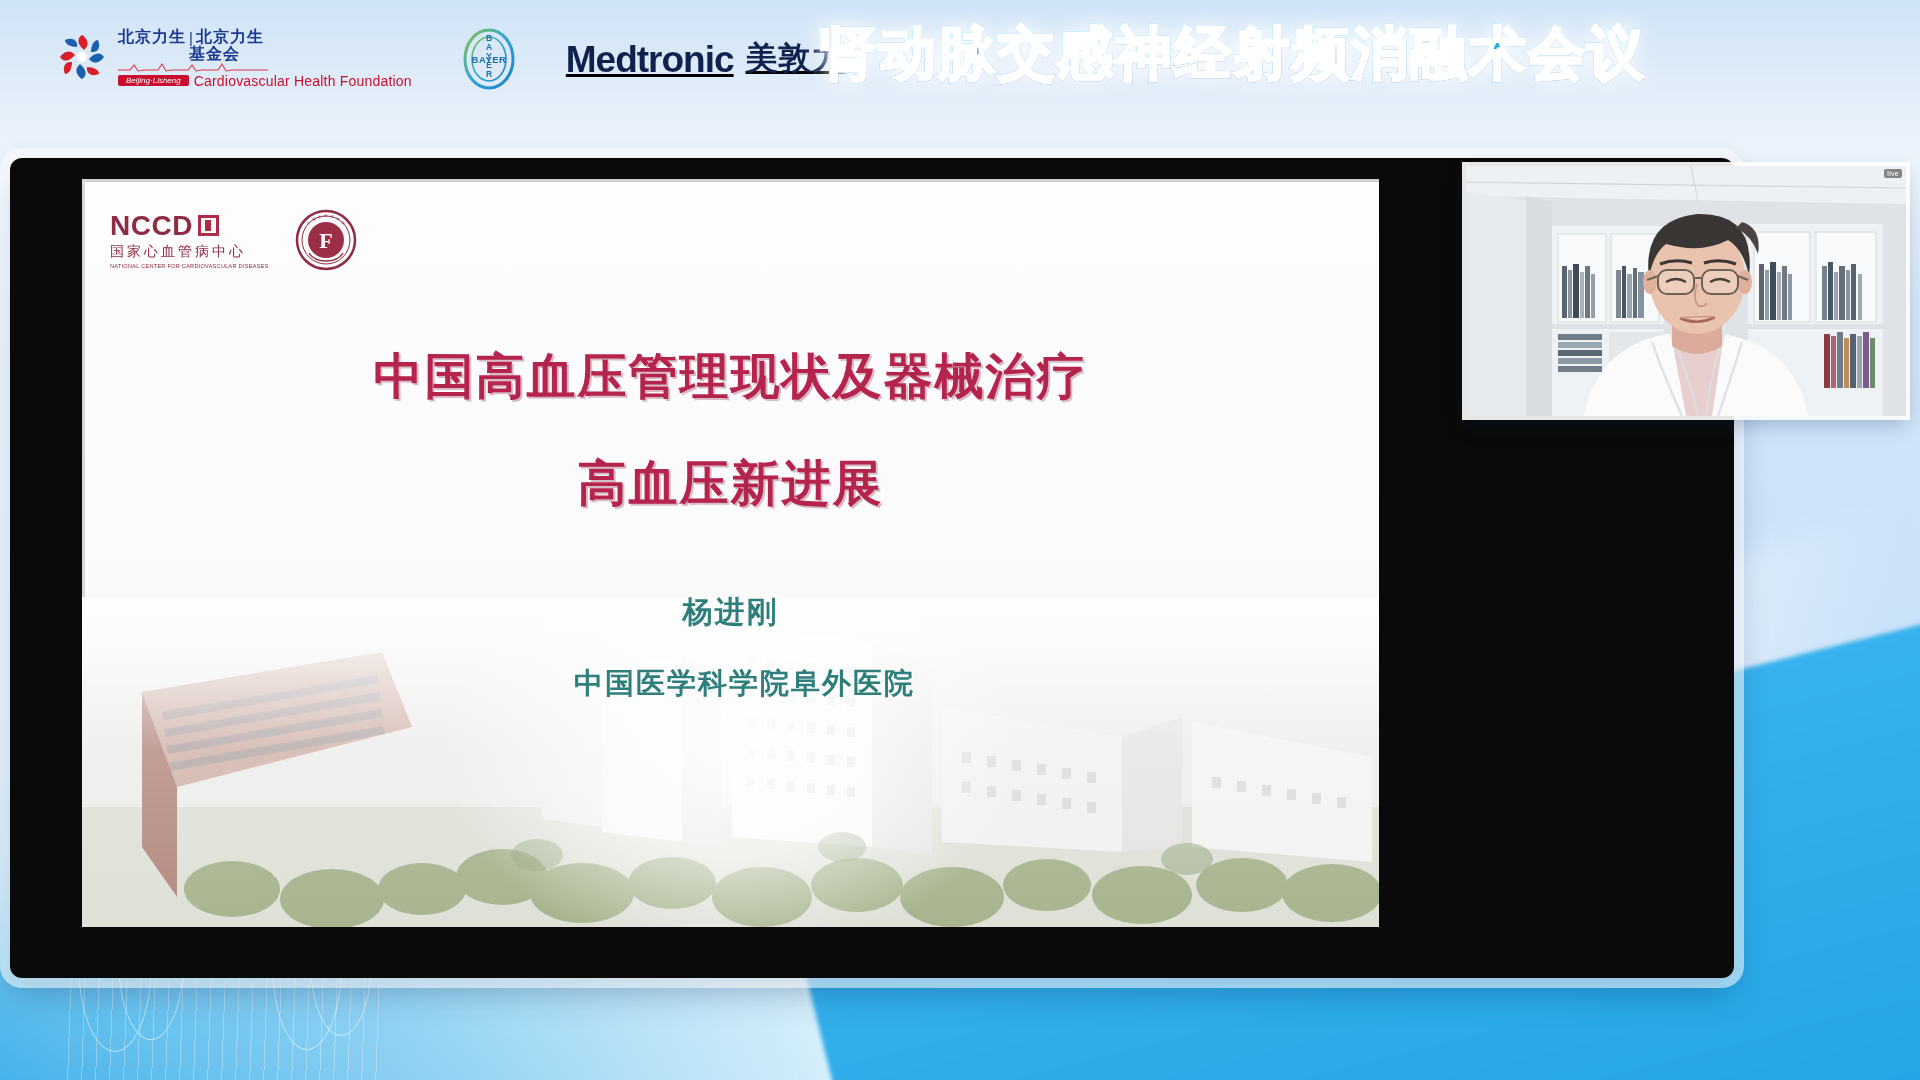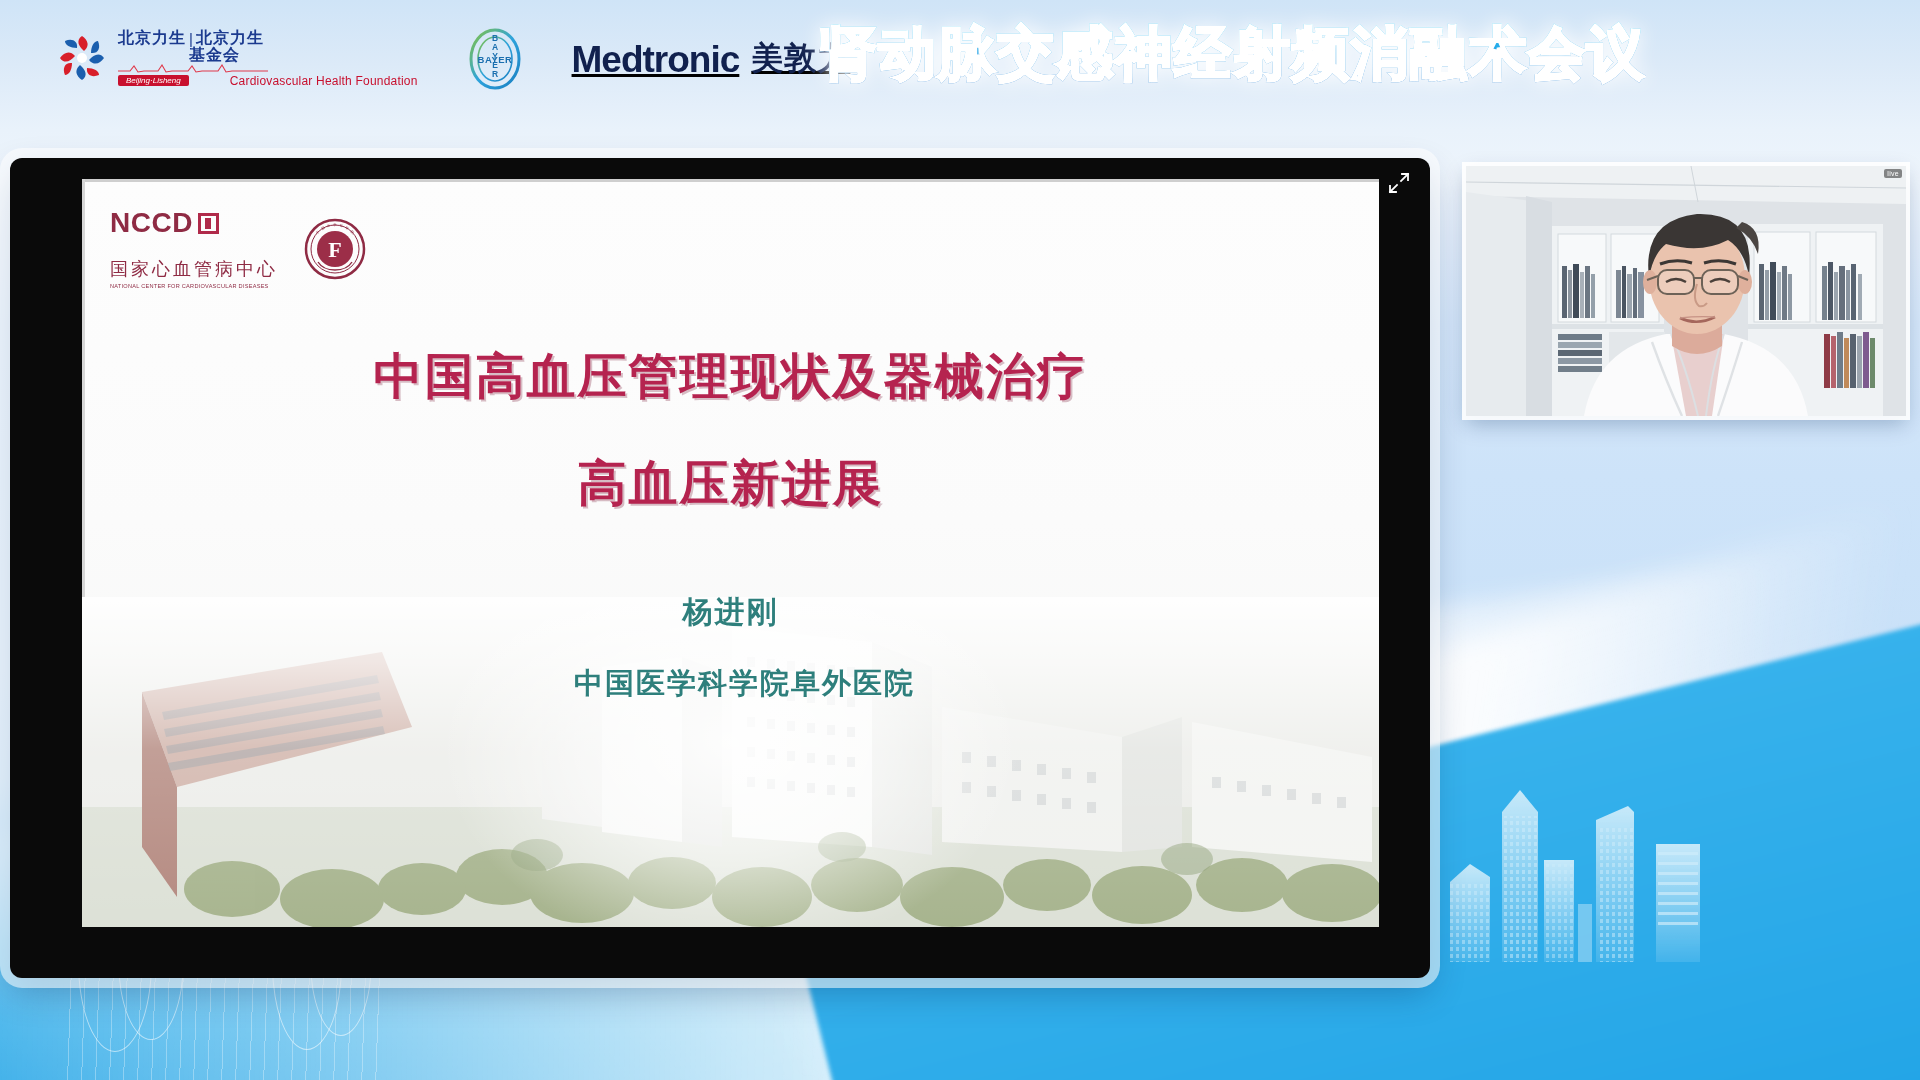--- a/index.html
+++ b/index.html
@@ -83,21 +83,21 @@
 
   
   .lisheng { display:flex; align-items:flex-start; gap:8px; }
   .lisheng-mark { width:56px; height:56px; position:relative; }
   .lisheng-text { display:flex; flex-direction:column; justify-content:space-between; }
   .ls-cn { font-size:16px; font-weight:bold; color:#1b3a8f; letter-spacing:1px; line-height:1.05; white-space:nowrap;}
   .ls-cn2 { font-size:16px; font-weight:bold; color:#1b3a8f; letter-spacing:1px; line-height:1.05; white-space:nowrap;}
   .ls-ecg { height:9px; width:150px; }
   .ls-en { display:flex; align-items:center; gap:5px; margin-top:1px;}
   .ls-badge { background:#c8102e; color:#fff; font-size:8px; padding:1px 8px; border-radius:2px; white-space:nowrap; font-style:italic;}
-  .ls-sub { font-size:12px; color:#c8102e; white-space:nowrap; letter-spacing:.2px;margin-left:36px;}
+  .ls-sub { font-size:14px; color:#c8102e; white-space:nowrap; letter-spacing:.2px;}
 
   
   .bayer { width:62px; height:62px; }
 
   
   .medtronic { display:flex; align-items:flex-end; gap:12px;text-decoration:underline; }
   .mdt-en { font-size:37px; font-weight:bold; color:#11214e; letter-spacing:-1px; }
   .mdt-cn { font-size:32px; font-weight:bold; color:#11214e; letter-spacing:1px;}
 
   
@@ -108,21 +108,21 @@
     background:linear-gradient(180deg,#2fd0f5 0%, #29b6ef 30%, #1b86d8 72%, #1368c4 100%);
     -webkit-background-clip:text; background-clip:text; color:transparent;
     -webkit-text-stroke:5px #ffffff;
     paint-order:stroke fill;
     filter:drop-shadow(0 0 10px rgba(255,255,255,.95));
   }
 
   
   #player {
     position:absolute; left:10px; top:158px;
-    width:1420px; height:820px;
+    width:1724px; height:820px;
     background:#0a0a0a;
     border-radius:12px;
     box-shadow:0 0 0 10px rgba(255,255,255,.55), 0 14px 34px rgba(0,40,90,.3);
     overflow:hidden;
   }
   #slide {
     position:absolute; left:72px; top:21px;
     width:1297px; height:748px;
     background:linear-gradient(180deg,#fdfdfd 0%, #fbfbfb 46%, #f4f5f3 100%);
     overflow:hidden;
@@ -130,21 +130,21 @@
   .slide-topline { position:absolute; left:0; top:0; width:100%; height:3px; background:#cfcfcf; }
   .slide-leftbar { position:absolute; left:0; top:0; width:3px; height:100%; background:#d7d7d7; }
 
   
   .slide-logos { position:absolute; left:28px; top:30px; display:flex; align-items:center; gap:26px;}
   .nccd { display:flex; flex-direction:column; }
   .nccd-row { display:flex; align-items:center; gap:5px;}
   .nccd-word { font-size:28px; font-weight:bold; color:#8f2b44; letter-spacing:.5px; line-height:1;}
   .nccd-sq { width:21px; height:21px; border:3px solid #b02a4a; display:flex; align-items:center; justify-content:center;}
   .nccd-sq i { display:block; width:6px; height:11px; background:#b02a4a; }
-  .nccd-cn { font-size:18px; color:#8f2b44; letter-spacing:3px; margin-top:20px; white-space:nowrap;}
+  .nccd-cn { font-size:14px; color:#8f2b44; letter-spacing:3px; margin-top:3px; white-space:nowrap;}
   .nccd-en { font-size:5.6px; color:#8f2b44; letter-spacing:.25px; margin-top:2px; white-space:nowrap;}
   .fuwai-seal { width:62px; height:62px; }
 
   
   .slide-title {
     position:absolute; left:0; right:0; top:165px;
     text-align:center; color:#b5234f;
     font-size:49px; font-weight:bold; letter-spacing:2px;
     text-shadow:2px 2px 0 rgba(120,20,50,.28);
   }

